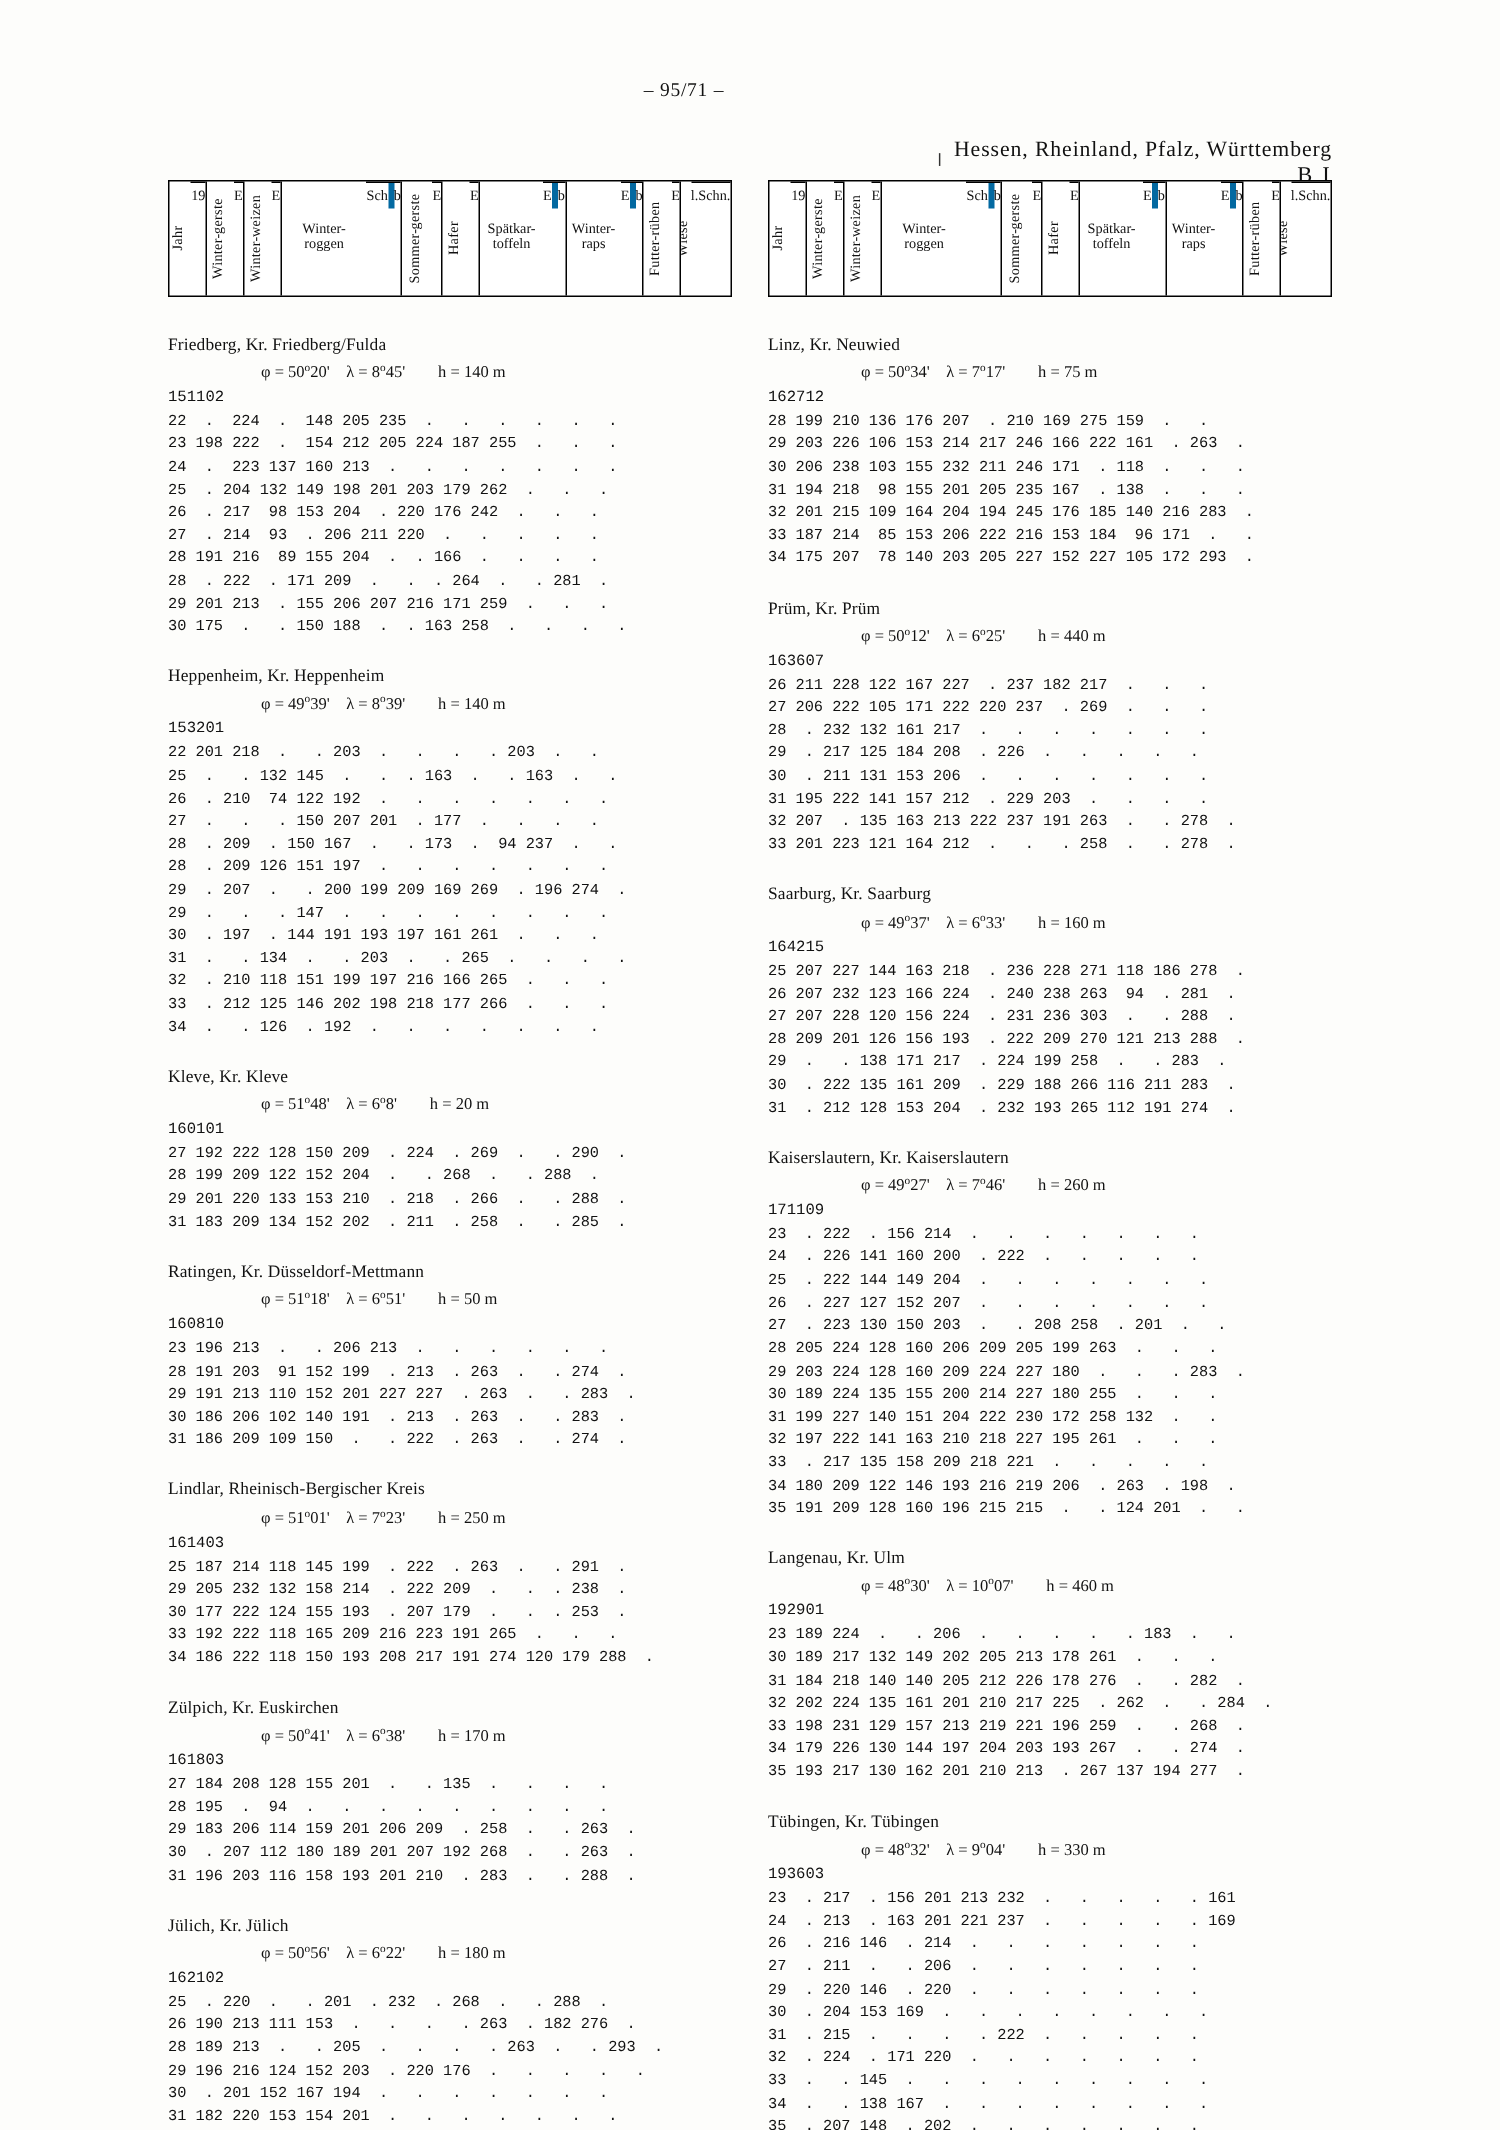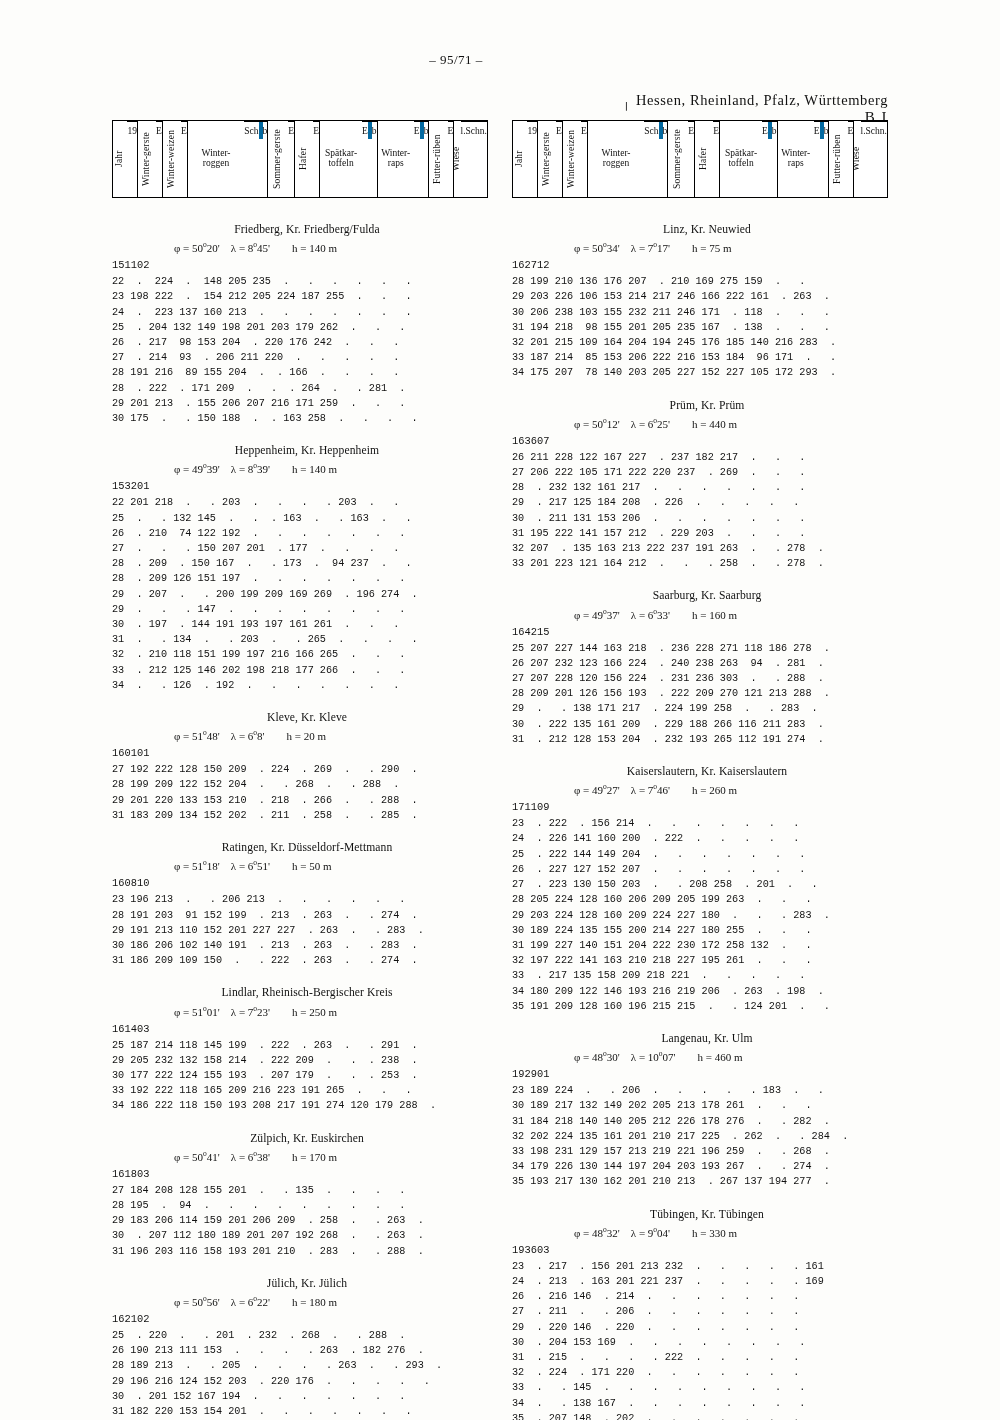--- a/index.html
+++ b/index.html
@@ -100,21 +100,20 @@
   }
   .col.left{left:112px;}
   .col.right{left:512px;}
 
   .block{margin-bottom:9px;}
   .stname{
     font-family:"Liberation Serif", serif;
     font-size:11.6px;
     white-space:pre;
     letter-spacing:.1px;
-    text-align:center;
   }
   .stline{
     display:flex;
     font-family:"Liberation Mono", monospace;
     font-size:10.4px;
     line-height:15px;
     white-space:pre;
   }
   .stnum{width:62px;margin-top:21px;}
   .coords{

